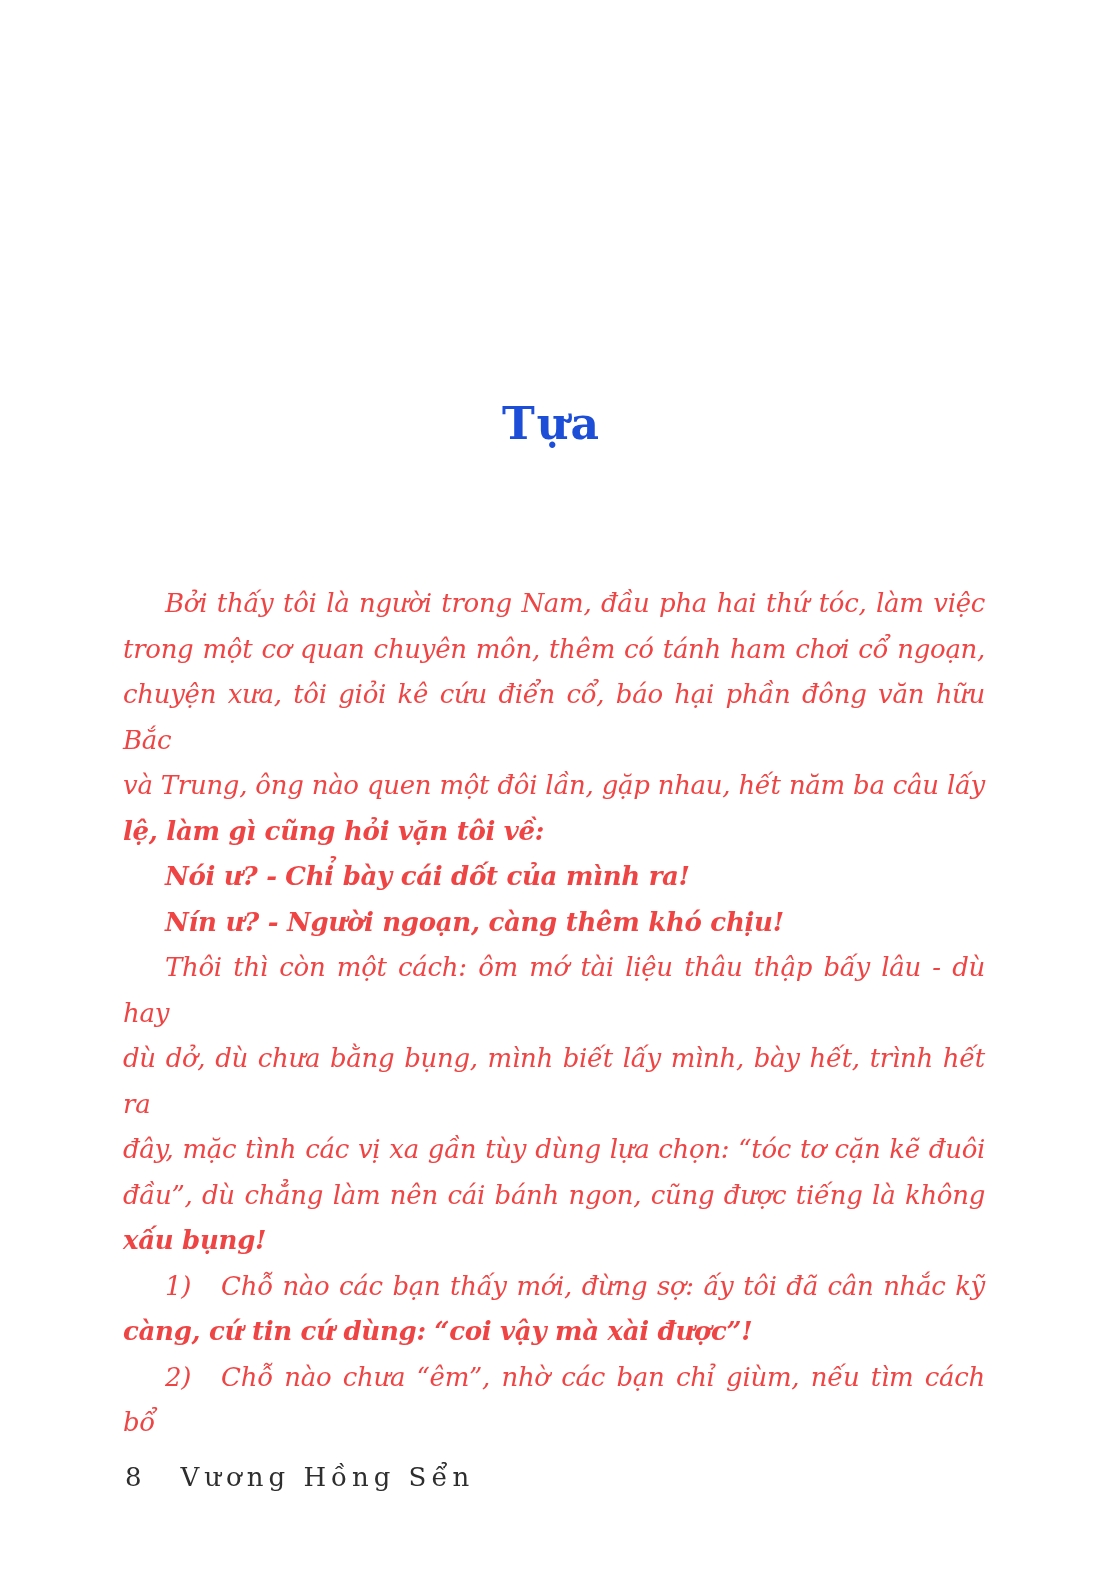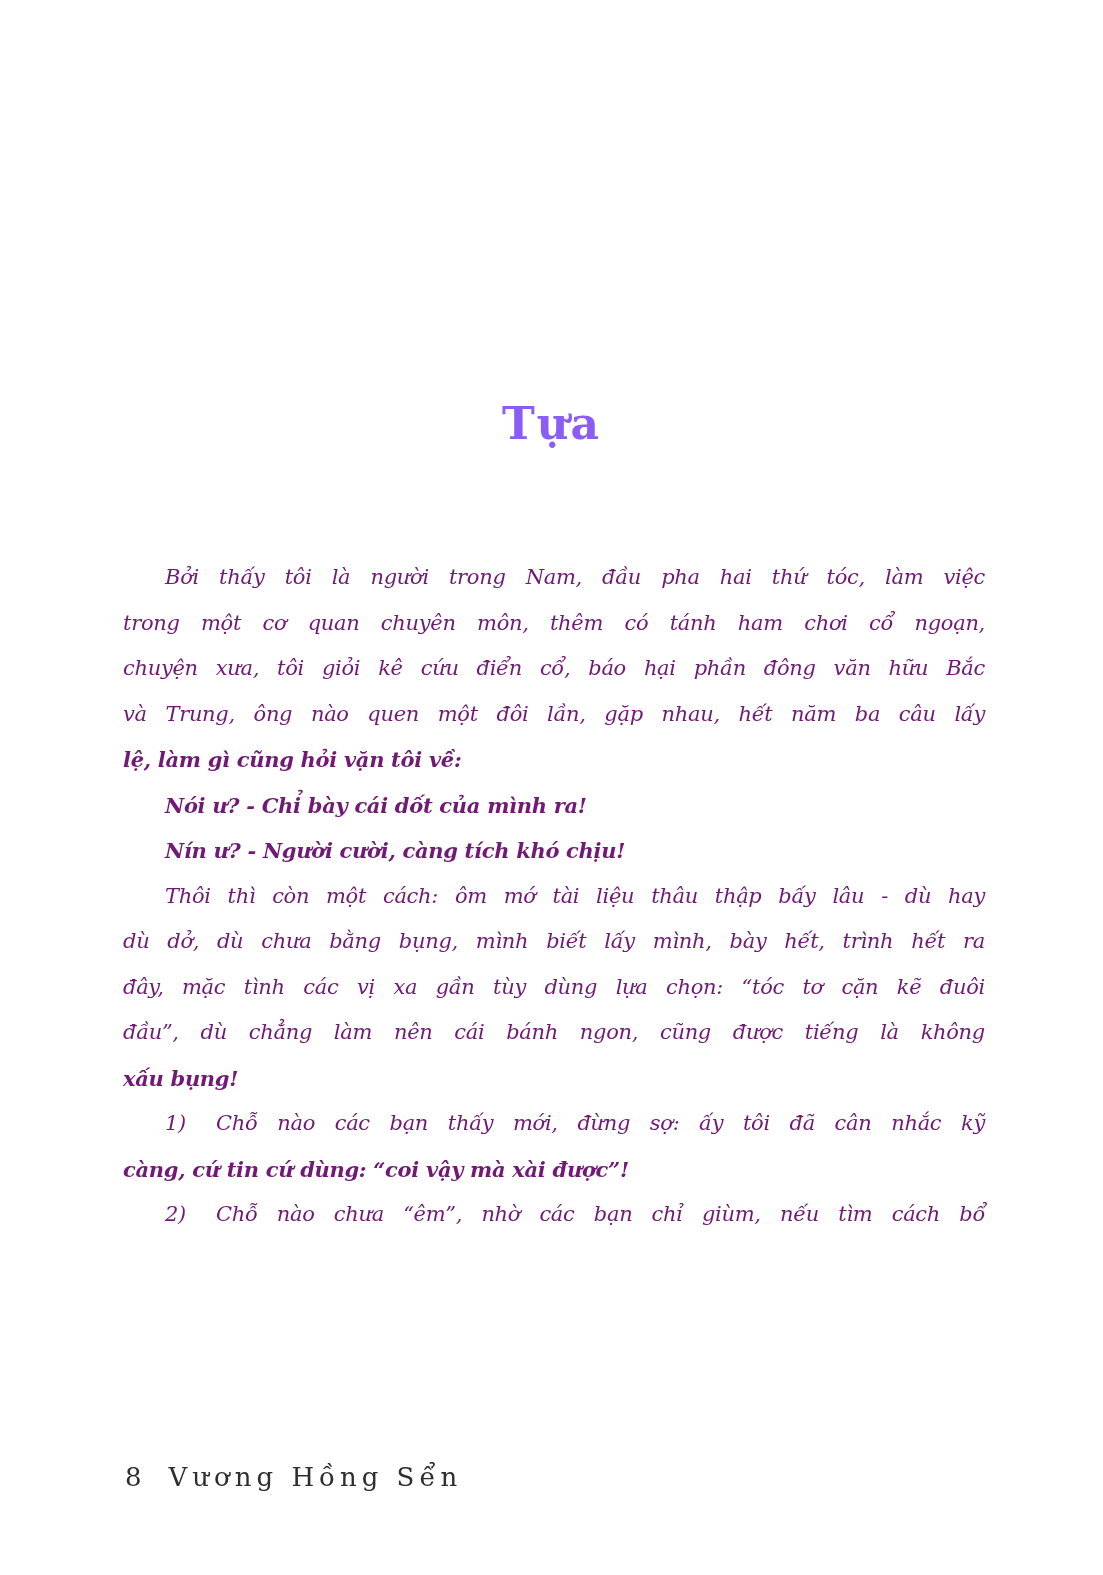--- a/index.html
+++ b/index.html
@@ -15,32 +15,32 @@
   }
   .title {
     position: absolute;
     top: 398px;
     left: 0;
     width: 100%;
     text-align: center;
     font-size: 44px;
     font-weight: bold;
     letter-spacing: 2px;
-    color: #8b5cf6;
+    color: #1d4ed8;
   }
   .body-text {
     position: absolute;
-    top: 555px;
+    top: 581px;
     left: 123px;
     width: 862px;
     font-style: italic;
-    font-size: 21px;
+    font-size: 26px;
     line-height: 45.5px;
     letter-spacing: -0.3px;
-    color: #701a75;
+    color: #ef4444;
   }
   .para { margin: 0; }
   .line {
     text-align: justify;
     text-align-last: justify;
     white-space: normal;
   }
   .line.last { text-align-last: left; font-weight: bold; }
   .line.first { text-indent: 42px; }
   .num { margin-right: 30px; }
@@ -48,21 +48,21 @@
     position: absolute;
     top: 1462px;
     left: 125px;
     font-size: 26px;
     color: #2e2e2e;
     display: flex;
     align-items: baseline;
   }
   .footer .page-number { letter-spacing: 1px; }
   .footer .author {
-    margin-left: 26px;
+    margin-left: 38px;
     letter-spacing: 5px;
   }
 </style>
 </head>
 <body>
 
 <div class="page">
   <div class="title">Tựa</div>
 
   <div class="body-text">
@@ -70,21 +70,21 @@
         <div class="line first">Bởi thấy tôi là người trong Nam, đầu pha hai thứ tóc, làm việc</div>
         <div class="line">trong một cơ quan chuyên môn, thêm có tánh ham chơi cổ ngoạn,</div>
         <div class="line">chuyện xưa, tôi giỏi kê cứu điển cổ, báo hại phần đông văn hữu Bắc</div>
         <div class="line">và Trung, ông nào quen một đôi lần, gặp nhau, hết năm ba câu lấy</div>
         <div class="line last">lệ, làm gì cũng hỏi vặn tôi về:</div>
       </div>
       <div class="para">
         <div class="line first last">Nói ư? - Chỉ bày cái dốt của mình ra!</div>
       </div>
       <div class="para">
-        <div class="line first last">Nín ư? - Người cười, càng tích khó chịu!</div>
+        <div class="line first last">Nín ư? - Người ngoạn, càng thêm khó chịu!</div>
       </div>
       <div class="para">
         <div class="line first">Thôi thì còn một cách: ôm mớ tài liệu thâu thập bấy lâu - dù hay</div>
         <div class="line">dù dở, dù chưa bằng bụng, mình biết lấy mình, bày hết, trình hết ra</div>
         <div class="line">đây, mặc tình các vị xa gần tùy dùng lựa chọn: “tóc tơ cặn kẽ đuôi</div>
         <div class="line">đầu”, dù chẳng làm nên cái bánh ngon, cũng được tiếng là không</div>
         <div class="line last">xấu bụng!</div>
       </div>
       <div class="para">
         <div class="line first"><span class="num">1)</span><span>Chỗ nào các bạn thấy mới, đừng sợ: ấy tôi đã cân nhắc kỹ</span></div>

